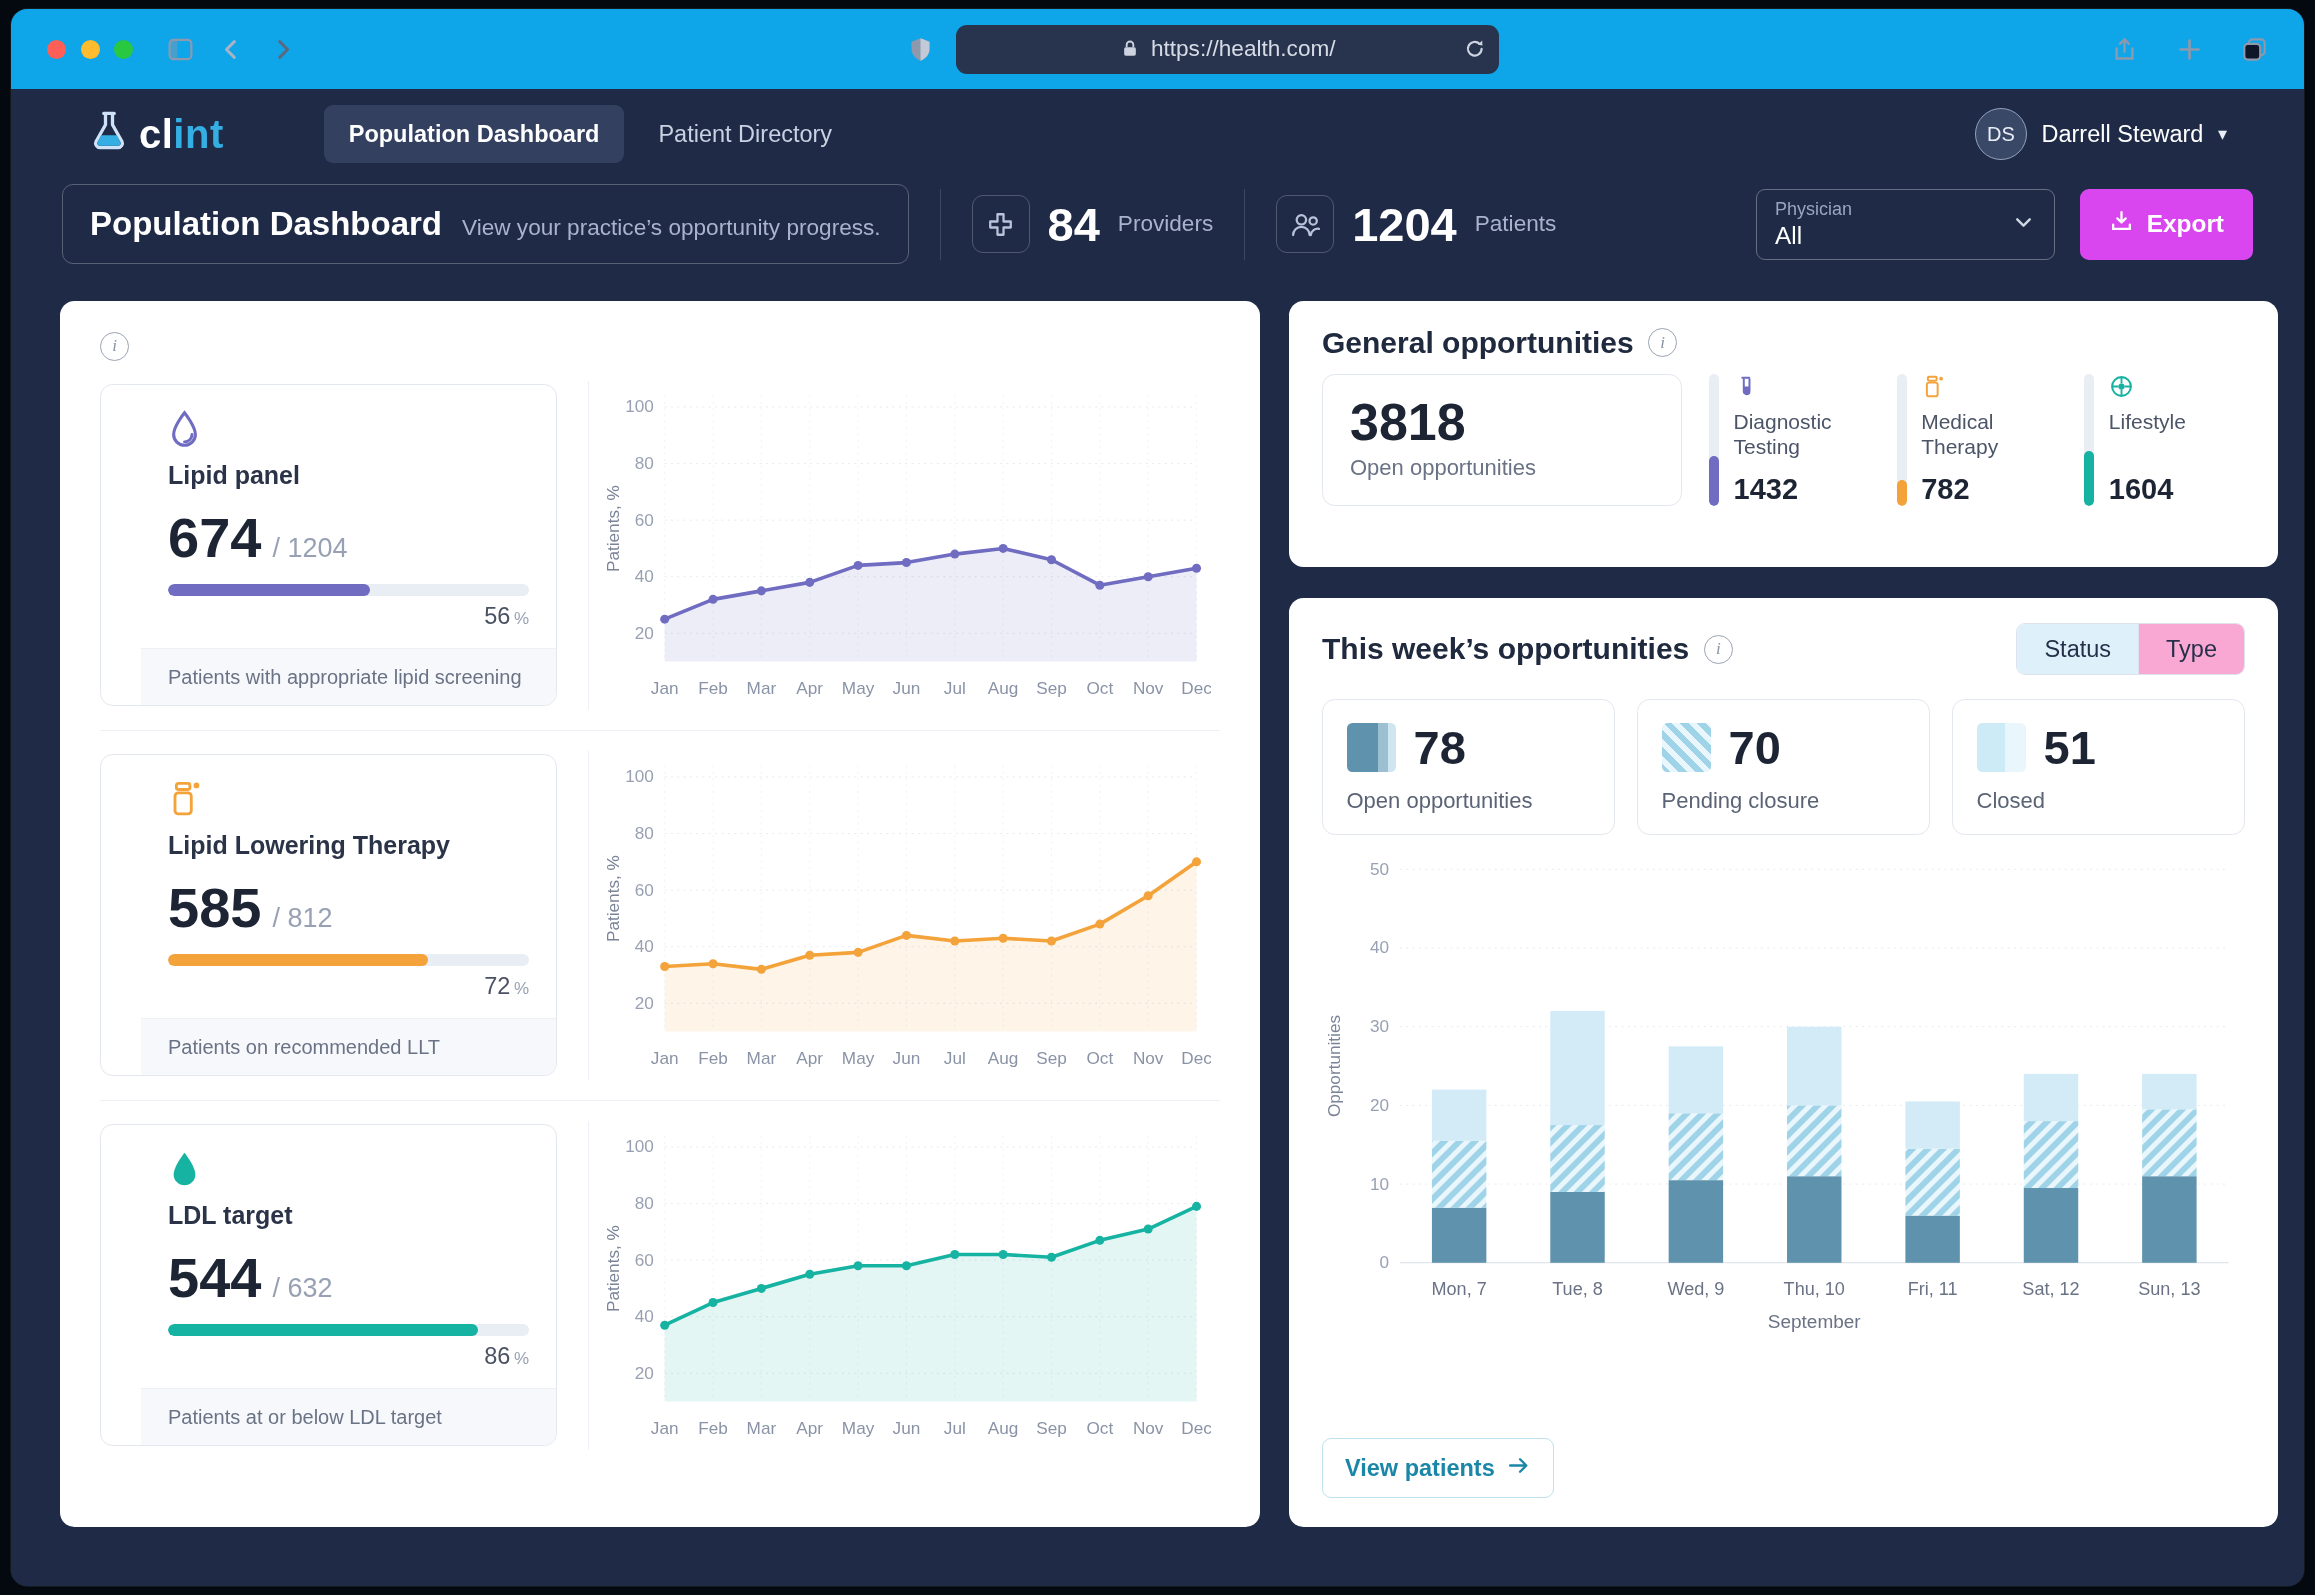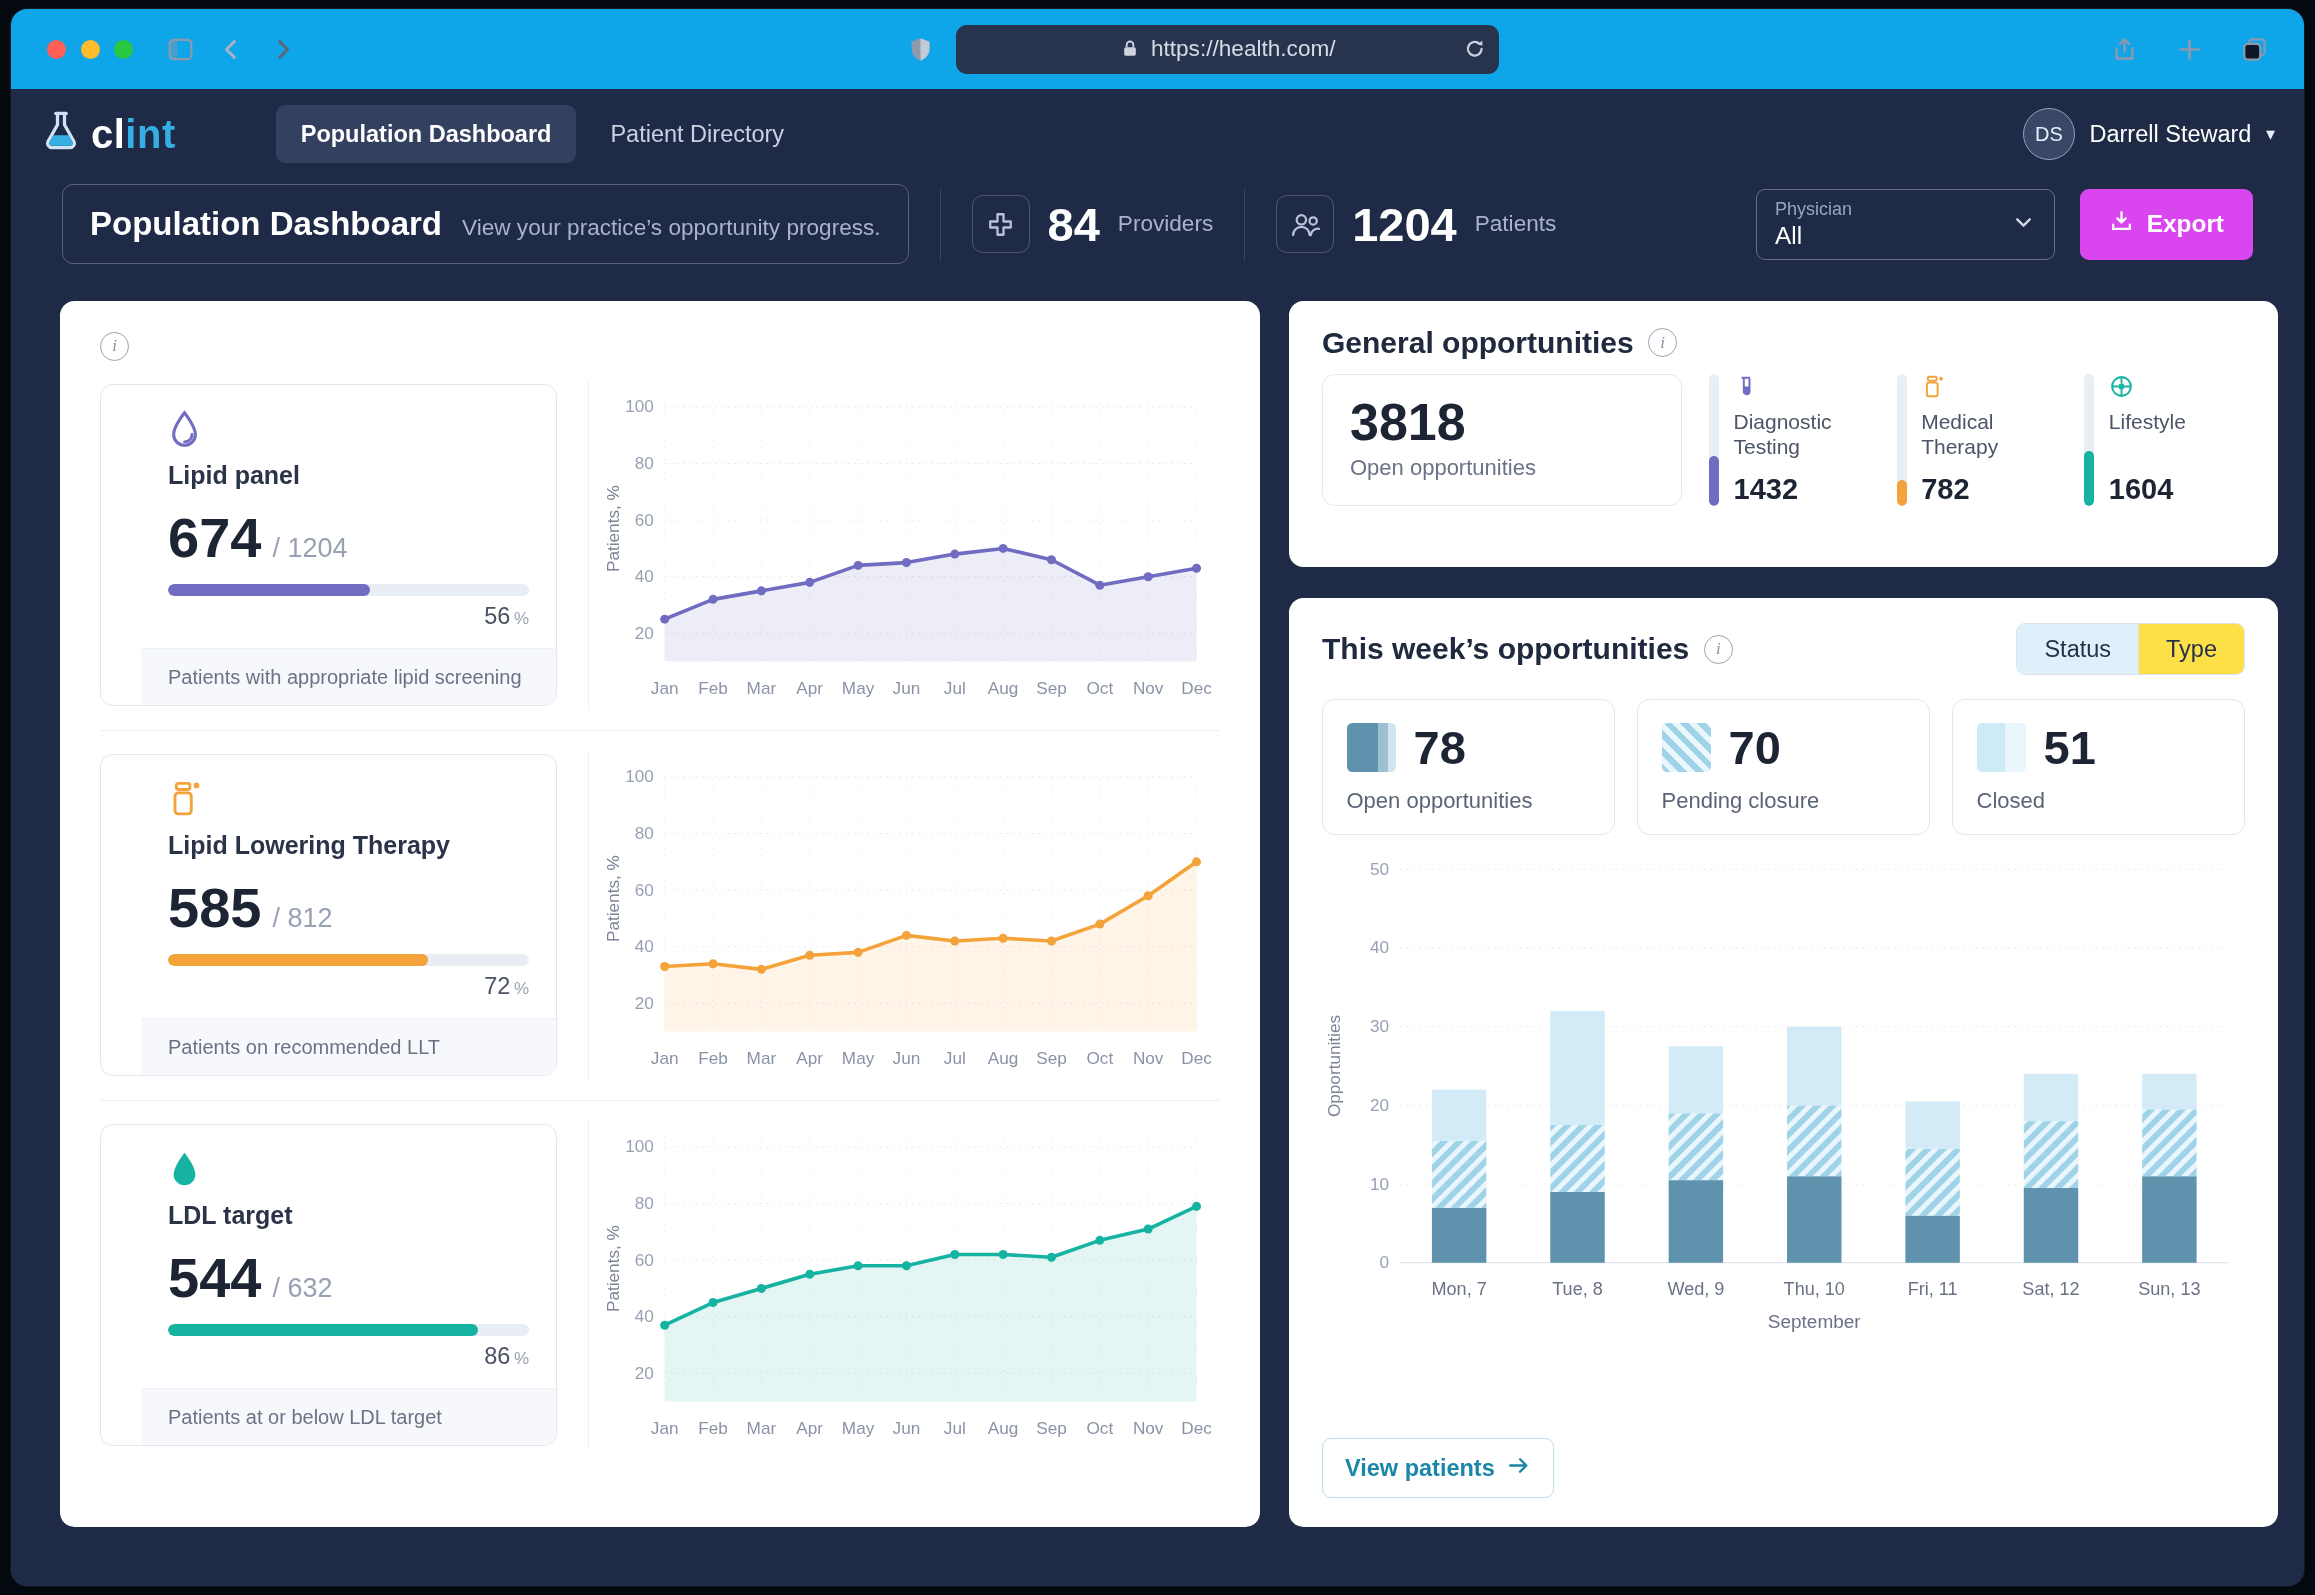--- a/index.html
+++ b/index.html
@@ -16,21 +16,21 @@
   .dot.red{background:#ff5f57}.dot.yellow{background:#febc2e}.dot.green{background:#28c840}
   .chrome-icon { display:flex; align-items:center; justify-content:center; }
   .chrome-center { flex:1; display:flex; justify-content:center; align-items:center; gap:22px; }
   .urlbar { width:543px; height:49px; background:#28344e; border-radius:11px; display:flex;
             align-items:center; justify-content:center; gap:11px; color:#d6dce6; font-size:22.6px; position:relative; }
   .urlbar .reload { position:absolute; right:12.7px; top:12.7px; }
   .chrome-right { display:flex; gap:38px; align-items:center; }
 
   
   .app { height:calc(100% - 80px); background:#1e2a46; }
-  .app-header { height:90px; display:flex; align-items:center; padding:0 29px; }
+  .app-header { height:90px; display:flex; align-items:center; padding:0 77px; }
   .logo { display:flex; align-items:center; gap:9px; font-size:40px; font-weight:700; color:#fff; letter-spacing:0.5px; }
   .logo-accent { color:#35aee3; }
   .nav { display:flex; gap:9px; margin-left:100px; }
   .nav-tab { padding:15.4px 25px; border-radius:9px; color:#c9d1e2; font-size:23.5px; cursor:pointer; }
   .nav-tab.active { background:#33405f; color:#fff; font-weight:600; }
   .user { margin-left:auto; display:flex; align-items:center; gap:14.5px; color:#fff; font-size:23.5px; cursor:pointer; }
   .avatar { width:52px; height:52px; border-radius:50%; background:#3a4867; border:0.9px solid #93a0bd;
             display:flex; align-items:center; justify-content:center; font-size:20px; color:#e9eef7; }
   .caret { font-size:18px; color:#e9eef7; }
 
@@ -92,21 +92,21 @@
   .gauge { width:10px; height:132px; background:#e9edf4; border-radius:5.4px; position:relative; overflow:hidden; flex:none; }
   .gauge-fill { position:absolute; bottom:0; left:0; right:0; border-radius:5.4px; }
   .g-col { display:flex; flex-direction:column; }
   .g-icon { height:31px; margin-bottom:3.6px; }
   .g-label { font-size:21px; color:#4c5568; line-height:1.22; }
   .g-value { font-size:29px; font-weight:600; color:#1d2535; margin-top:auto; }
 
   
   .week-card { padding:25px 33px; flex:1; display:flex; flex-direction:column; }
   .toggle-group { margin-left:auto; display:flex; border:0.9px solid #dde2ec; border-radius:9px; overflow:hidden; }
-  .toggle { padding:11.8px 27px; font-size:23.5px; color:#26304a; background:#fde047; cursor:pointer; }
+  .toggle { padding:11.8px 27px; font-size:23.5px; color:#26304a; background:#f9a8d4; cursor:pointer; }
   .toggle + .toggle { border-left:0.9px solid #dde2ec; }
   .toggle.active { background:#def1fa; }
   .tiles { display:flex; gap:22px; margin:23.5px 0 5.4px; }
   .tile { flex:1; border:0.9px solid #e3e7ef; border-radius:12.7px; padding:20px 23.5px; }
   .tile-top { display:flex; align-items:center; gap:18px; }
   .sw { width:49px; height:49px; border-radius:5.4px; flex:none; }
   .sw-solid  { background:linear-gradient(90deg,#5f92ad 0 64%,#9cc0d2 64% 84%,#cfe5f0 84%); }
   .sw-hatched{ background:repeating-linear-gradient(45deg,#9fd3e8 0 6.3px,#e9f6fc 6.3px 11.8px); }
   .sw-pale   { background:linear-gradient(90deg,#cdeaf7 0 58%,#e9f6fc 58%); }
   .tile-value { font-size:47px; font-weight:700; color:#1d2535; }

